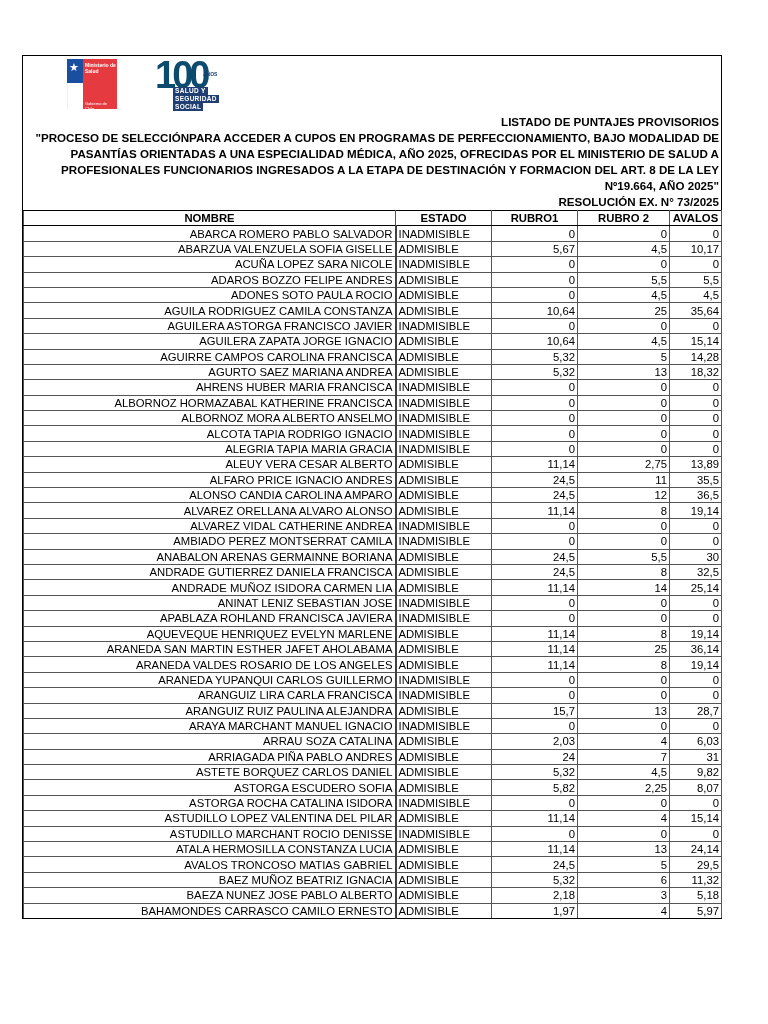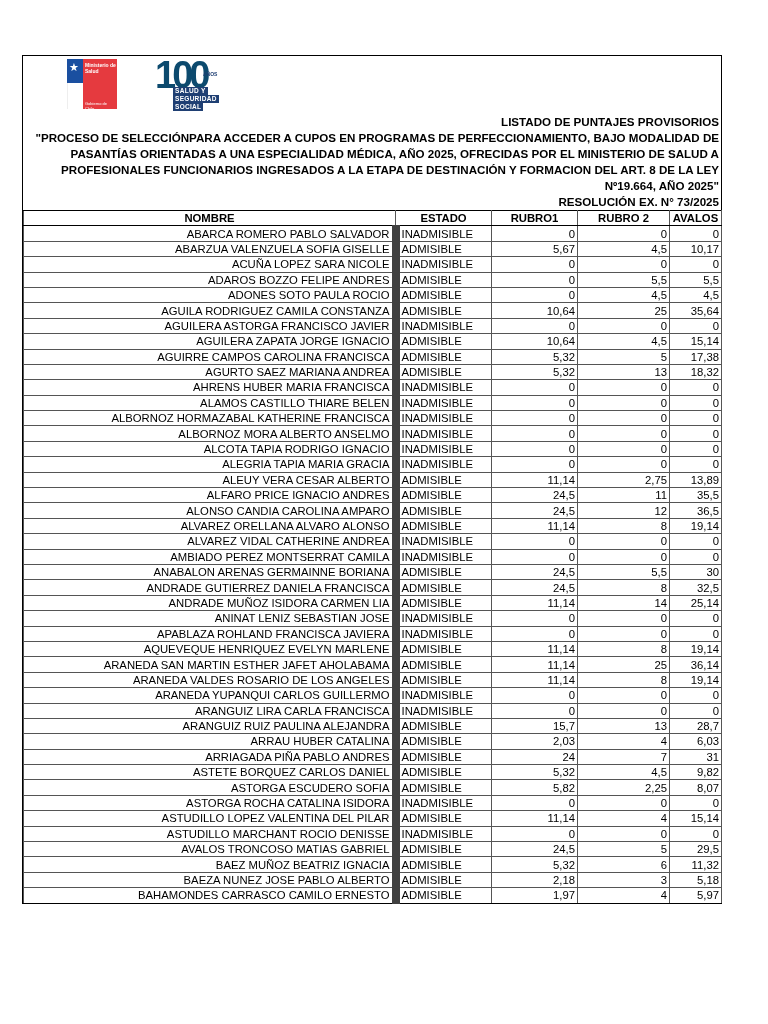--- a/index.html
+++ b/index.html
@@ -17,21 +17,21 @@
   .cent-logo { position:absolute; left:132px; top:5px; width:72px; height:48px; }
   .cent-num { position:absolute; left:0; top:-6px; font-size:38px; font-weight:bold; color:#0c4a6e; letter-spacing:-4px; line-height:40px; }
   .cent-anos { position:absolute; left:48px; top:10px; font-size:5px; color:#1f3f73; font-weight:bold; }
   .cent-band { position:absolute; left:18px; font-size:6.5px; line-height:8px; font-weight:bold; color:#fff; background:#1f3f73; padding:0 2px; letter-spacing:0.3px; }
   .title-block { text-align:right; font-weight:bold; font-size:11.6px; line-height:16px; padding:0 2px; }
   table { border-collapse:collapse; width:100%; table-layout:fixed; font-size:11.3px; }
   th, td { border:1px solid #555; height:14.4px; padding:0 2px; line-height:14px; white-space:nowrap; overflow:hidden; }
   th { font-weight:bold; text-align:center; border-top:1.5px solid #000; border-bottom:1.5px solid #000; }
   td.num { text-align:right; }
   td.name { text-align:right; }
-  td.est { border-left:8px solid #404040; }
+  td.est { border-left:2px solid #404040; }
   tr:last-child td { border-bottom:1.5px solid #000; }
   col.c1 { width:372px; } col.c2 { width:96px; } col.c3 { width:86px; } col.c4 { width:92px; } col.c5 { width:52px; }
 </style>
 </head>
 <body>
 
 <div class="sheet">
   <div class="logos">
     <div class="gob-logo">
       <div class="gob-blue"></div>
@@ -132,44 +132,37 @@
           <td class="est">ADMISIBLE</td>
           <td class="num">10,64</td>
           <td class="num">4,5</td>
           <td class="num">15,14</td>
         </tr>
         <tr>
           <td class="name">AGUIRRE CAMPOS CAROLINA FRANCISCA</td>
           <td class="est">ADMISIBLE</td>
           <td class="num">5,32</td>
           <td class="num">5</td>
-          <td class="num">17,38</td>
+          <td class="num">14,28</td>
         </tr>
         <tr>
           <td class="name">AGURTO SAEZ MARIANA ANDREA</td>
           <td class="est">ADMISIBLE</td>
           <td class="num">5,32</td>
           <td class="num">13</td>
           <td class="num">18,32</td>
         </tr>
         <tr>
           <td class="name">AHRENS HUBER MARIA FRANCISCA</td>
           <td class="est">INADMISIBLE</td>
           <td class="num">0</td>
           <td class="num">0</td>
           <td class="num">0</td>
         </tr>
         <tr>
-          <td class="name">ALAMOS CASTILLO THIARE BELEN</td>
-          <td class="est">INADMISIBLE</td>
-          <td class="num">0</td>
-          <td class="num">0</td>
-          <td class="num">0</td>
-        </tr>
-        <tr>
           <td class="name">ALBORNOZ HORMAZABAL KATHERINE FRANCISCA</td>
           <td class="est">INADMISIBLE</td>
           <td class="num">0</td>
           <td class="num">0</td>
           <td class="num">0</td>
         </tr>
         <tr>
           <td class="name">ALBORNOZ MORA ALBERTO ANSELMO</td>
           <td class="est">INADMISIBLE</td>
           <td class="num">0</td>
@@ -303,21 +296,28 @@
           <td class="num">0</td>
         </tr>
         <tr>
           <td class="name">ARANGUIZ RUIZ PAULINA ALEJANDRA</td>
           <td class="est">ADMISIBLE</td>
           <td class="num">15,7</td>
           <td class="num">13</td>
           <td class="num">28,7</td>
         </tr>
         <tr>
-          <td class="name">ARRAU HUBER CATALINA</td>
+          <td class="name">ARAYA MARCHANT MANUEL IGNACIO</td>
+          <td class="est">INADMISIBLE</td>
+          <td class="num">0</td>
+          <td class="num">0</td>
+          <td class="num">0</td>
+        </tr>
+        <tr>
+          <td class="name">ARRAU SOZA CATALINA</td>
           <td class="est">ADMISIBLE</td>
           <td class="num">2,03</td>
           <td class="num">4</td>
           <td class="num">6,03</td>
         </tr>
         <tr>
           <td class="name">ARRIAGADA PIÑA PABLO ANDRES</td>
           <td class="est">ADMISIBLE</td>
           <td class="num">24</td>
           <td class="num">7</td>
@@ -350,20 +350,27 @@
           <td class="num">11,14</td>
           <td class="num">4</td>
           <td class="num">15,14</td>
         </tr>
         <tr>
           <td class="name">ASTUDILLO MARCHANT ROCIO DENISSE</td>
           <td class="est">INADMISIBLE</td>
           <td class="num">0</td>
           <td class="num">0</td>
           <td class="num">0</td>
+        </tr>
+        <tr>
+          <td class="name">ATALA HERMOSILLA CONSTANZA LUCIA</td>
+          <td class="est">ADMISIBLE</td>
+          <td class="num">11,14</td>
+          <td class="num">13</td>
+          <td class="num">24,14</td>
         </tr>
         <tr>
           <td class="name">AVALOS TRONCOSO MATIAS GABRIEL</td>
           <td class="est">ADMISIBLE</td>
           <td class="num">24,5</td>
           <td class="num">5</td>
           <td class="num">29,5</td>
         </tr>
         <tr>
           <td class="name">BAEZ MUÑOZ BEATRIZ IGNACIA</td>

